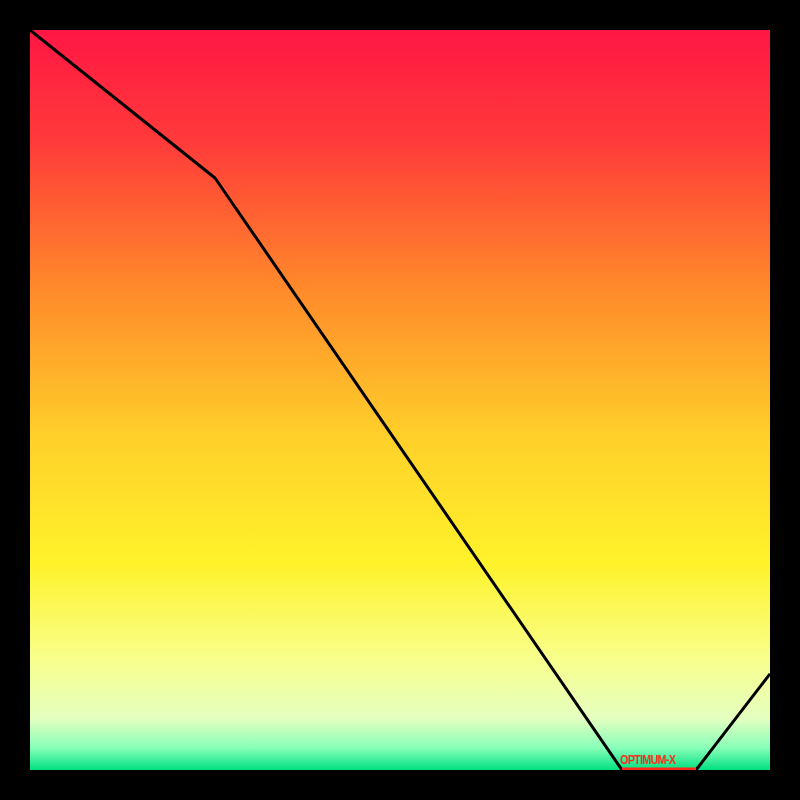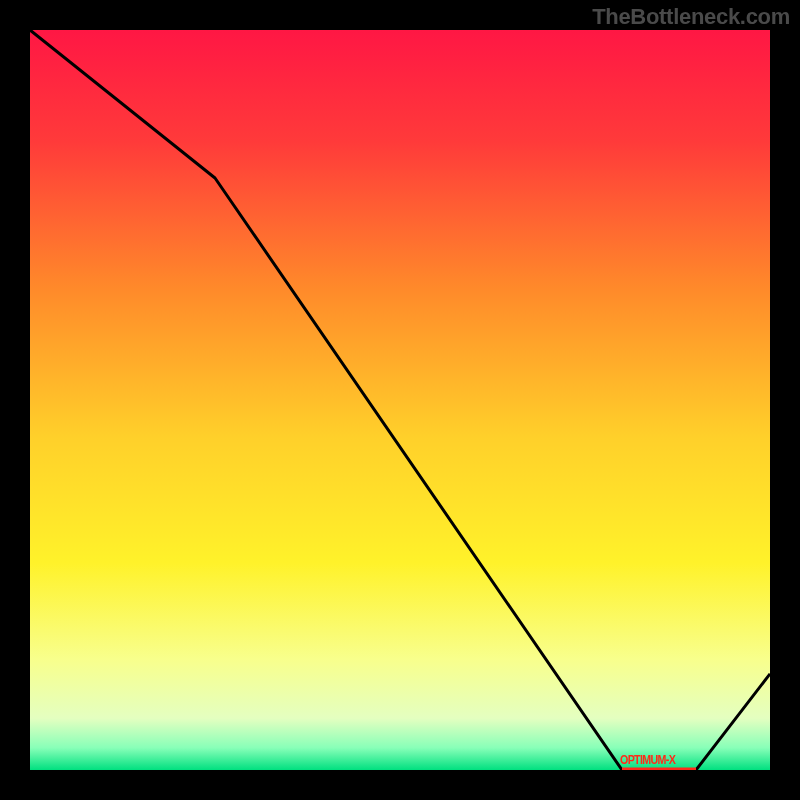--- a/index.html
+++ b/index.html
@@ -57,21 +57,20 @@
     letter-spacing: -0.8px;
     transform: scaleX(0.82);
     transform-origin: left center;
     z-index: 5;
   }
 </style>
 </head>
 <body>
 
 <div class="chart-container">
-  <div class="watermark">TheBottleneck.com</div>
 
   <div class="plot-area">
     <svg class="gradient-bg" viewBox="0 0 740 740" preserveAspectRatio="none">
       <defs>
         <linearGradient id="bgGrad" x1="0" y1="0" x2="0" y2="1">
             <stop offset="0%" stop-color="#ff1744"></stop>
             <stop offset="15%" stop-color="#ff3a3a"></stop>
             <stop offset="35%" stop-color="#ff8a2a"></stop>
             <stop offset="55.00000000000001%" stop-color="#ffd02a"></stop>
             <stop offset="72%" stop-color="#fff22a"></stop>

